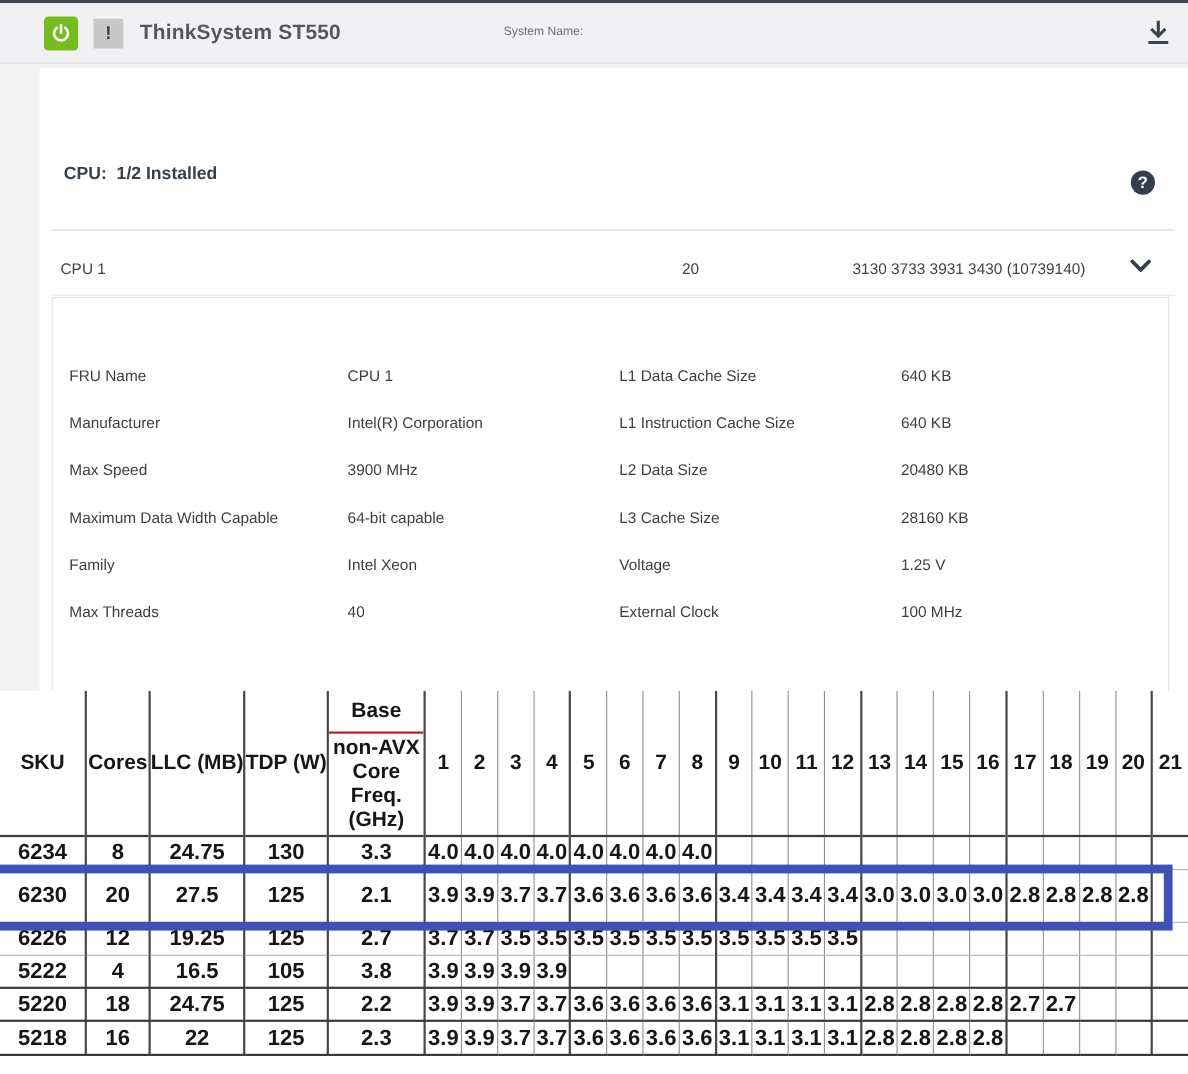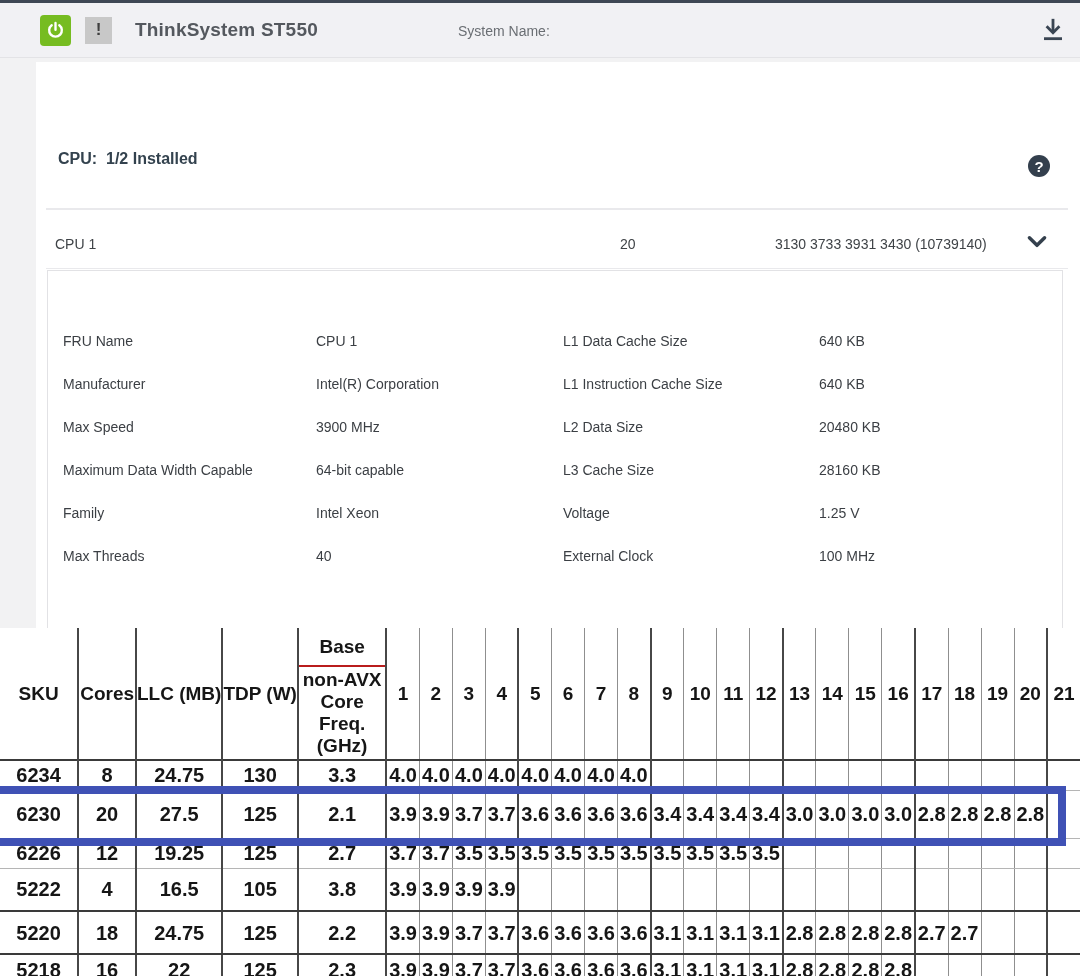--- a/index.html
+++ b/index.html
@@ -18,22 +18,22 @@
   }
   .pwr-btn{
     width:31px;height:31px;border-radius:4px;background:#76bc21;
     margin-left:40px;display:flex;align-items:center;justify-content:center;cursor:pointer;
   }
   .alert-badge{
     width:27px;height:27px;background:#c8c8c8;margin-left:14px;
     display:flex;align-items:center;justify-content:center;
     color:#3f3f3f;font-weight:bold;font-size:17px;cursor:pointer;
   }
-  .app-title{margin-left:23px;font-size:19px;font-weight:bold;color:#54585e;letter-spacing:.2px;}
-  .sysname{position:absolute;left:458px;top:20px;font-size:14px;color:#6a6e73;}
+  .app-title{margin-left:15px;font-size:19px;font-weight:bold;color:#54585e;letter-spacing:.2px;}
+  .sysname{position:absolute;left:458px;top:20px;font-size:11px;color:#6a6e73;}
   .dl-icon{position:absolute;right:14px;top:14px;width:26px;height:26px;cursor:pointer;}
 
   
   .panel{position:absolute;left:36px;top:62px;width:1044px;height:566px;background:#ffffff;}
   .panel-heading{
     position:absolute;left:22px;top:88px;font-size:16px;font-weight:bold;color:#33424e;
     white-space:pre;
     text-align:right;
   }
   .help-icon{
@@ -75,21 +75,21 @@
   }
   .spec th{font-size:19px;}
   .spec .hdr{height:131px;border-bottom:2px solid #3a3a3a;}
   .spec .fat{border-right:2px solid #474747;}
   .spec td:last-child,.spec th:last-child{border-right:none;}
   .base-cell{padding:0;}
   .base-top{height:37px;display:flex;align-items:center;justify-content:center;border-bottom:2px solid #b91c1c;}
   .base-bot{height:92px;display:flex;align-items:center;justify-content:center;white-space:normal;line-height:1.15;padding:0 2px;}
   .spec tbody tr{height:30px;}
   .spec tbody tr:nth-child(2){height:48px;}
-  .spec tbody tr:nth-child(4),.spec tbody tr:nth-child(5){height:43px;border-radius:12px;}
+  .spec tbody tr:nth-child(4),.spec tbody tr:nth-child(5){height:30px;border-radius:12px;}
   .spec tbody tr:nth-child(6){height:31px;border-radius:7px;}
   .spec tbody tr:nth-child(4) td,.spec tbody tr:nth-child(5) td,.spec tbody tr:nth-child(6) td{border-bottom:2px solid #3a3a3a;}
   .hl-rect{
     position:absolute;left:-14px;top:158px;width:1080px;height:60px;box-sizing:border-box;
     border:8px solid #3f51b5;pointer-events:none;
   }
   svg{display:block;}
 </style>
 </head>
 <body>

